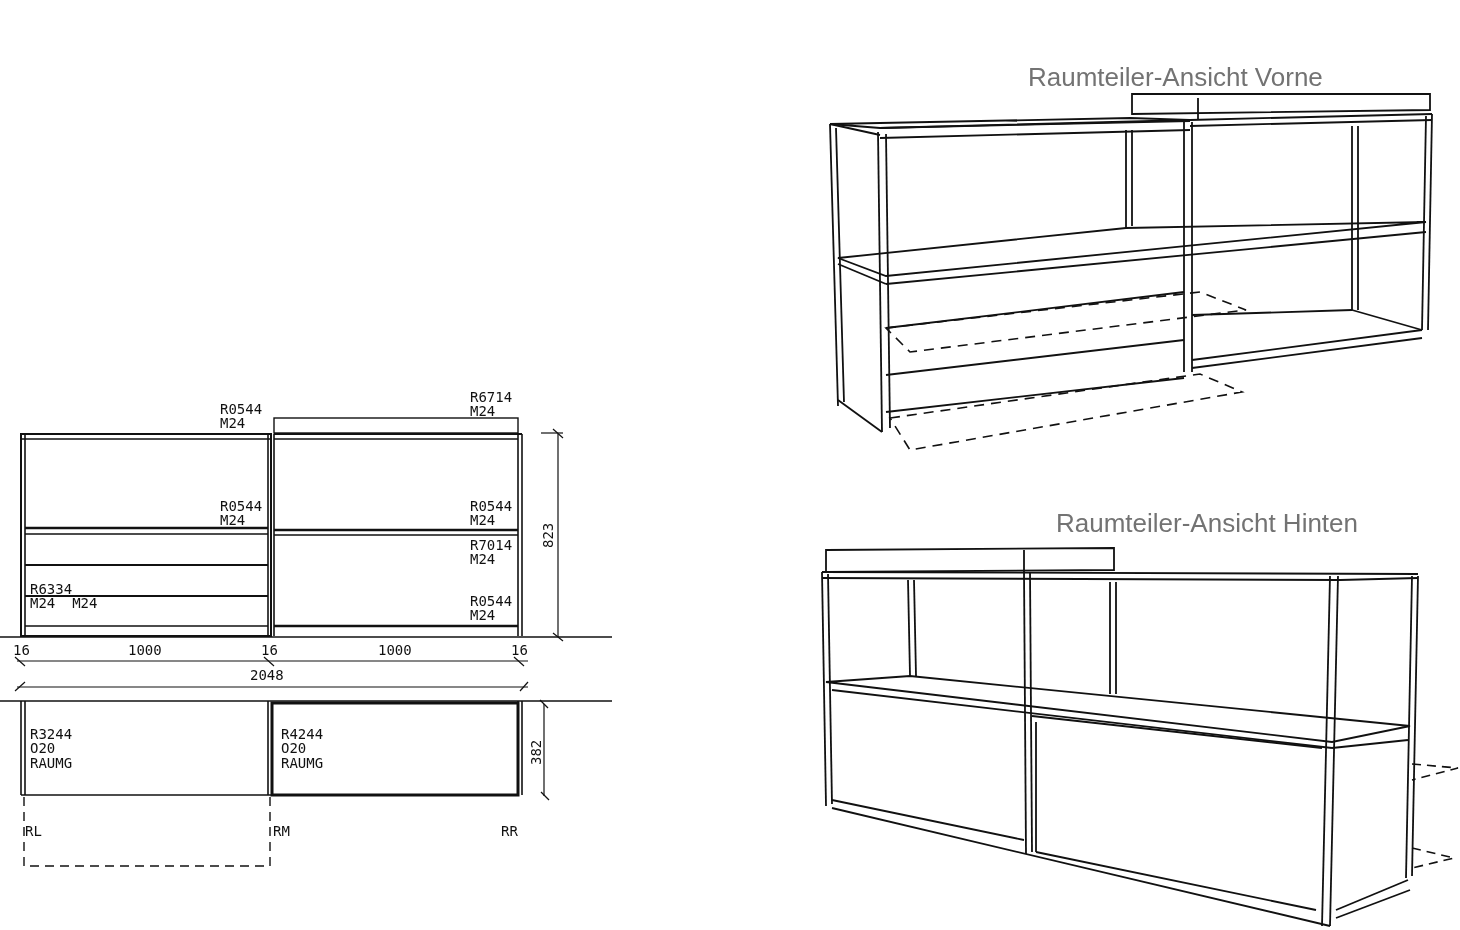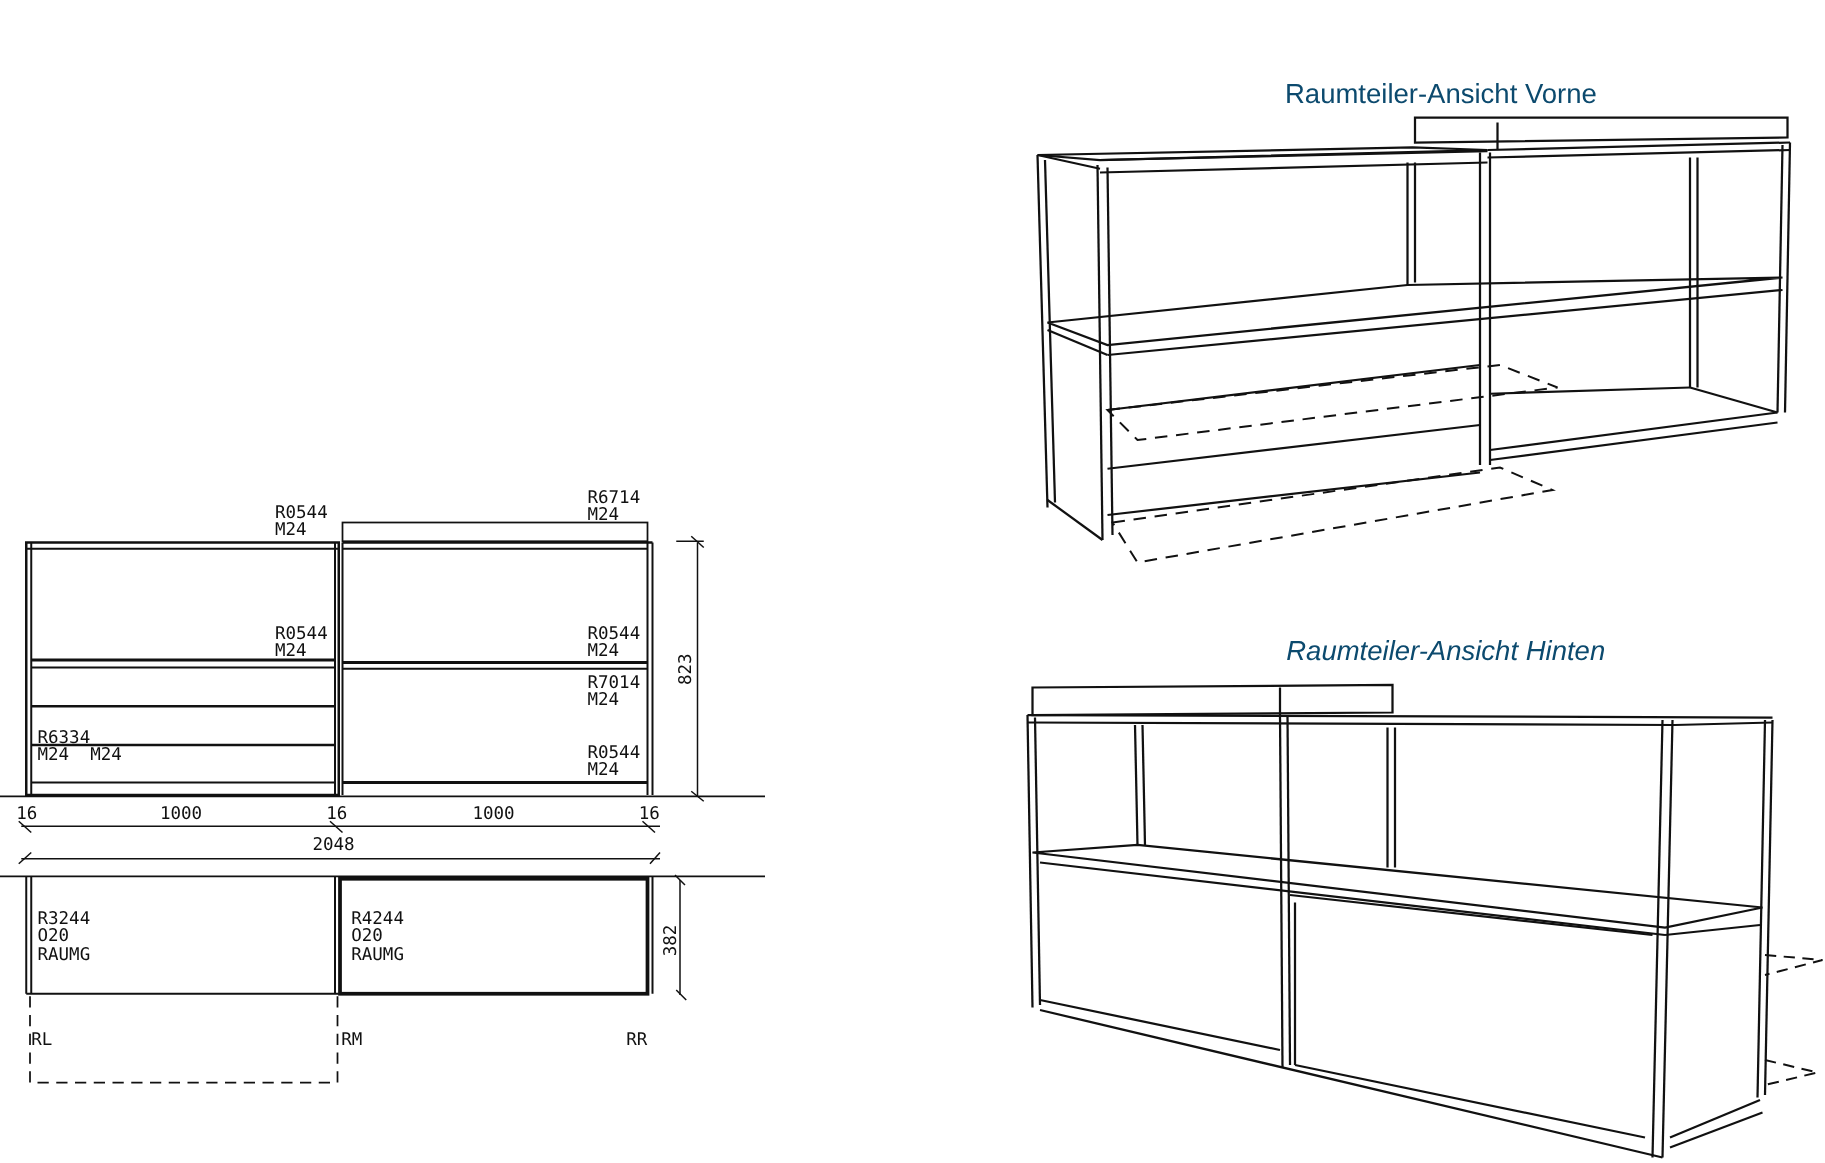--- a/index.html
+++ b/index.html
@@ -1,20 +1,20 @@
 <!DOCTYPE html>
 <html><head>
 <meta charset="utf-8">
 <style>
   html, body { margin:0; padding:0; background:#ffffff; }
   body { width:1460px; height:930px; position:relative; overflow:hidden; font-family:"Liberation Sans", sans-serif; }
   svg { position:absolute; left:0; top:0; }
   .lbl { font-family:"DejaVu Sans Mono", monospace; font-size:14px; fill:#111; }
   .dim { font-family:"DejaVu Sans Mono", monospace; font-size:14px; fill:#111; }
-  .title { position:absolute; font-family:"Liberation Sans", sans-serif; font-size:22px; color:#0c4a6e; white-space:nowrap; }
+  .title { position:absolute; font-family:"Liberation Sans", sans-serif; font-size:26px; color:#737373; white-space:nowrap; }
 </style>
 </head>
 <body>
 
 <svg width="1460" height="930" viewBox="0 0 1460 930">
   <g stroke="#111" fill="none" stroke-width="1.6">
 
     <line x1="0" y1="637" x2="612" y2="637" stroke-width="1.4"></line>
 
     <rect x="21" y="434" width="250" height="202" stroke-width="2"></rect>
@@ -185,13 +185,13 @@
     <line x1="1336" y1="910" x2="1408" y2="880"></line>
     <line x1="1336" y1="918" x2="1410" y2="890"></line>
   </g>
   <g stroke="#111" fill="none" stroke-width="1.6" stroke-dasharray="9 6">
     <path d="M1412 764 L1458 768 L1412 780"></path>
     <path d="M1412 848 L1454 858 L1412 868"></path>
   </g>
 </svg>
 
 <div class="title" style="left:1028px; top:62px;">Raumteiler-Ansicht Vorne</div>
-<div class="title" style="left:1029px; top:508px;font-style:italic;">Raumteiler-Ansicht Hinten</div>
+<div class="title" style="left:1056px; top:508px;">Raumteiler-Ansicht Hinten</div>
 
 </body></html>

